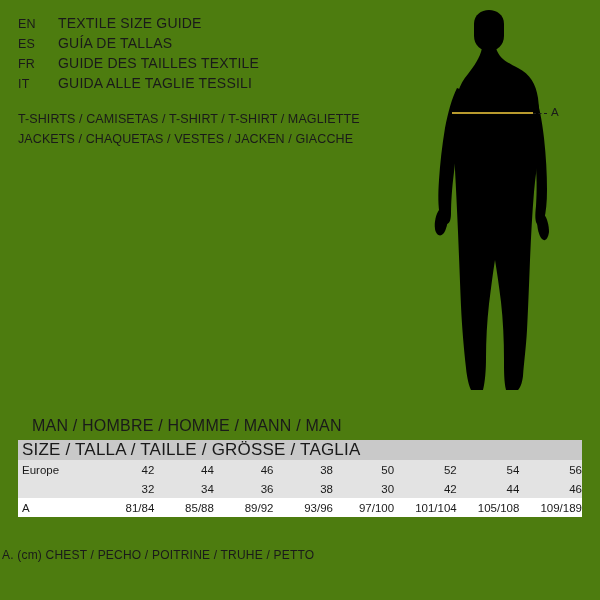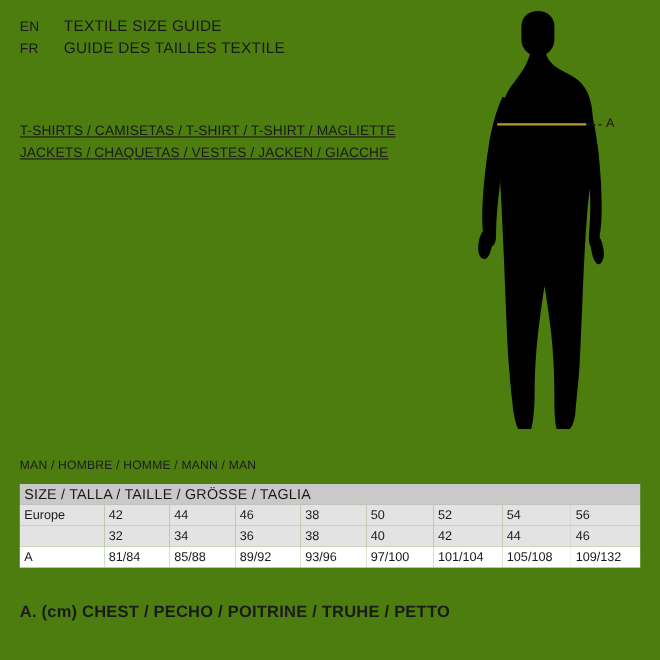--- a/index.html
+++ b/index.html
@@ -48,21 +48,20 @@
   .cat-block {
     position: absolute;
     left: 18px;
     top: 109px;
     width: 400px;
   }
   .cat-line {
     font-size: 12.5px;
     line-height: 20px;
     letter-spacing: 0.1px;
-    text-decoration: underline;
   }
 
   
   .figure-wrap {
     position: absolute;
     left: 400px;
     top: 10px;
     width: 200px;
     height: 400px;
   }
@@ -81,73 +80,80 @@
     left: 533px;
     top: 113px;
     width: 14px;
     height: 0;
     border-top: 1px dashed #1a1a1a;
   }
 
   
   .man-title {
     position: absolute;
-    left: 18px;
+    left: 32px;
     top: 417px;
-    font-size: 11px;
+    font-size: 16px;
     letter-spacing: 0.2px;
   }
 
   table.size-table {
     position: absolute;
     left: 18px;
     top: 440px;
     width: 564px;
     border-collapse: collapse;
     font-size: 11.5px;
   }
   table.size-table td {
     height: 19px;
     padding: 0 0 0 4px;
     vertical-align: middle;
     white-space: nowrap;
   }
   .row-head td {
     background: #c9c9c9;
-    font-size: 13px;
+    font-size: 17px;
     letter-spacing: 0.2px;
     margin-left: 48px;
   }
   .row-alt td { background: #e3e3e3; }
   .row-plain td { background: #ffffff; }
   .col-label { width: 88px; }
-  .col-v { width: 68px; }
+  .col-v { width: 68px; text-align: right; }
 
   .footnote {
     position: absolute;
-    left: 18px;
+    left: 2px;
     top: 548px;
-    font-size: 15px;
-    letter-spacing: 0.2px;
-    font-weight: bold;
+    font-size: 12px;
+    letter-spacing: 0.2px;
   }
 </style>
 </head>
 <body>
 
 <div id="page">
 
   <div class="lang-block">
     <div class="lang-row">
       <span class="lang-code">EN</span>
       <span class="lang-text">TEXTILE SIZE GUIDE</span>
     </div>
     <div class="lang-row">
+      <span class="lang-code">ES</span>
+      <span class="lang-text">GUÍA DE TALLAS</span>
+    </div>
+    <div class="lang-row">
       <span class="lang-code">FR</span>
       <span class="lang-text">GUIDE DES TAILLES TEXTILE</span>
+    </div>
+    <div class="lang-row">
+      <span class="lang-code">IT</span>
+      <span class="lang-text">GUIDA ALLE TAGLIE TESSILI</span>
     </div>
   </div>
 
   <div class="cat-block">
     <div class="cat-line">T-SHIRTS / CAMISETAS / T-SHIRT / T-SHIRT / MAGLIETTE</div>
     <div class="cat-line">JACKETS / CHAQUETAS / VESTES / JACKEN / GIACCHE</div>
   </div>
 
   <div class="figure-wrap">
     <svg width="200" height="400" viewBox="0 0 200 400" xmlns="http://www.w3.org/2000/svg" aria-hidden="true">
@@ -212,34 +218,34 @@
         <td class="col-v">52</td>
         <td class="col-v">54</td>
         <td class="col-v">56</td>
       </tr>
       <tr class="row-alt">
         <td class="col-label"></td>
         <td class="col-v">32</td>
         <td class="col-v">34</td>
         <td class="col-v">36</td>
         <td class="col-v">38</td>
-        <td class="col-v">40</td>
+        <td class="col-v">30</td>
         <td class="col-v">42</td>
         <td class="col-v">44</td>
         <td class="col-v">46</td>
       </tr>
       <tr class="row-plain">
         <td class="col-label">A</td>
         <td class="col-v">81/84</td>
         <td class="col-v">85/88</td>
         <td class="col-v">89/92</td>
         <td class="col-v">93/96</td>
         <td class="col-v">97/100</td>
         <td class="col-v">101/104</td>
         <td class="col-v">105/108</td>
-        <td class="col-v">109/132</td>
+        <td class="col-v">109/189</td>
       </tr>
     </tbody>
   </table>
 
   <div class="footnote">A. (cm) CHEST / PECHO / POITRINE / TRUHE / PETTO</div>
 
 </div>
 
 </body></html>

